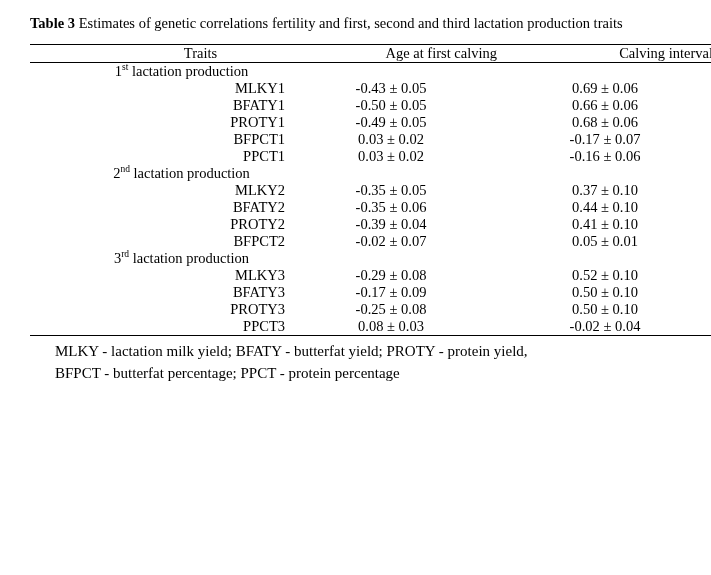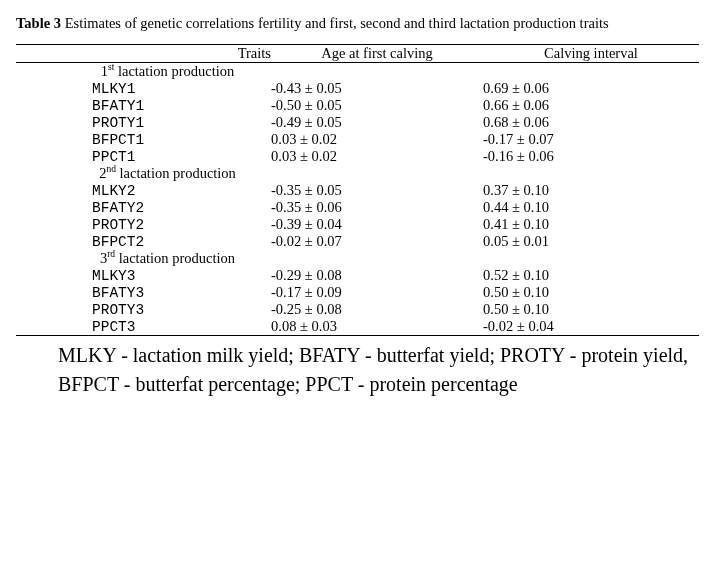--- a/index.html
+++ b/index.html
@@ -13,21 +13,21 @@
     font-family: "Liberation Serif", serif;
     color: #000000;
     position: relative;
     overflow: hidden;
   }
   .page {
     position: relative;
     width: 620px;
     height: 575px;
     box-sizing: border-box;
-    padding: 10px 14px 0 14px;
+    padding: 10px 14px 0 28px;
   }
   .caption {
     font-size: 14.5px;
     line-height: 1.25;
     margin: 4px 0 12px 2px;
     white-space: nowrap;
   }
   .caption .lbl {
     font-weight: bold;
   }
@@ -44,55 +44,55 @@
   .rule-top td {
     border-top: 1.3px solid #000;
   }
   .rule-mid td {
     border-bottom: 1.1px solid #000;
   }
   .rule-bot td {
     border-bottom: 1.3px solid #000;
   }
   .hdr-row td {
-    text-align: center;
+    text-align: right;
     padding: 5px 0 6px 0;
     font-size: 14.5px;
   }
   .hdr-row td.c-traits {
-    text-align: right;
+    text-align: center;
     padding-left: 86px;
   }
   .group-row td {
     padding: 5px 0 4px 0;
     text-align: center;
   }
   .group-row td.c-traits {
     padding-left: 48px;
   }
   .data-row td {
     padding: 3px 0 4px 0;
+    text-align: center;
   }
   .data-row td.c-traits {
-    text-align: left;
+    text-align: right;
     padding-left: 76px;
-    font-family: Liberation Mono, monospace;
   }
   .col-traits { width: 255px; }
   .col-age    { width: 212px; }
   .col-ci     { width: 216px; }
   sup {
     font-size: 9.5px;
     vertical-align: super;
     line-height: 0;
   }
   .footnotes {
-    margin-left: 44px;
+    margin-left: 27px;
     margin-top: 5px;
-    font-size: 20px;
+    font-size: 15px;
     line-height: 1.45;
   }
   .footnotes div {
     white-space: nowrap;
   }
 </style>
 </head>
 <body>
 
 <div class="page">

